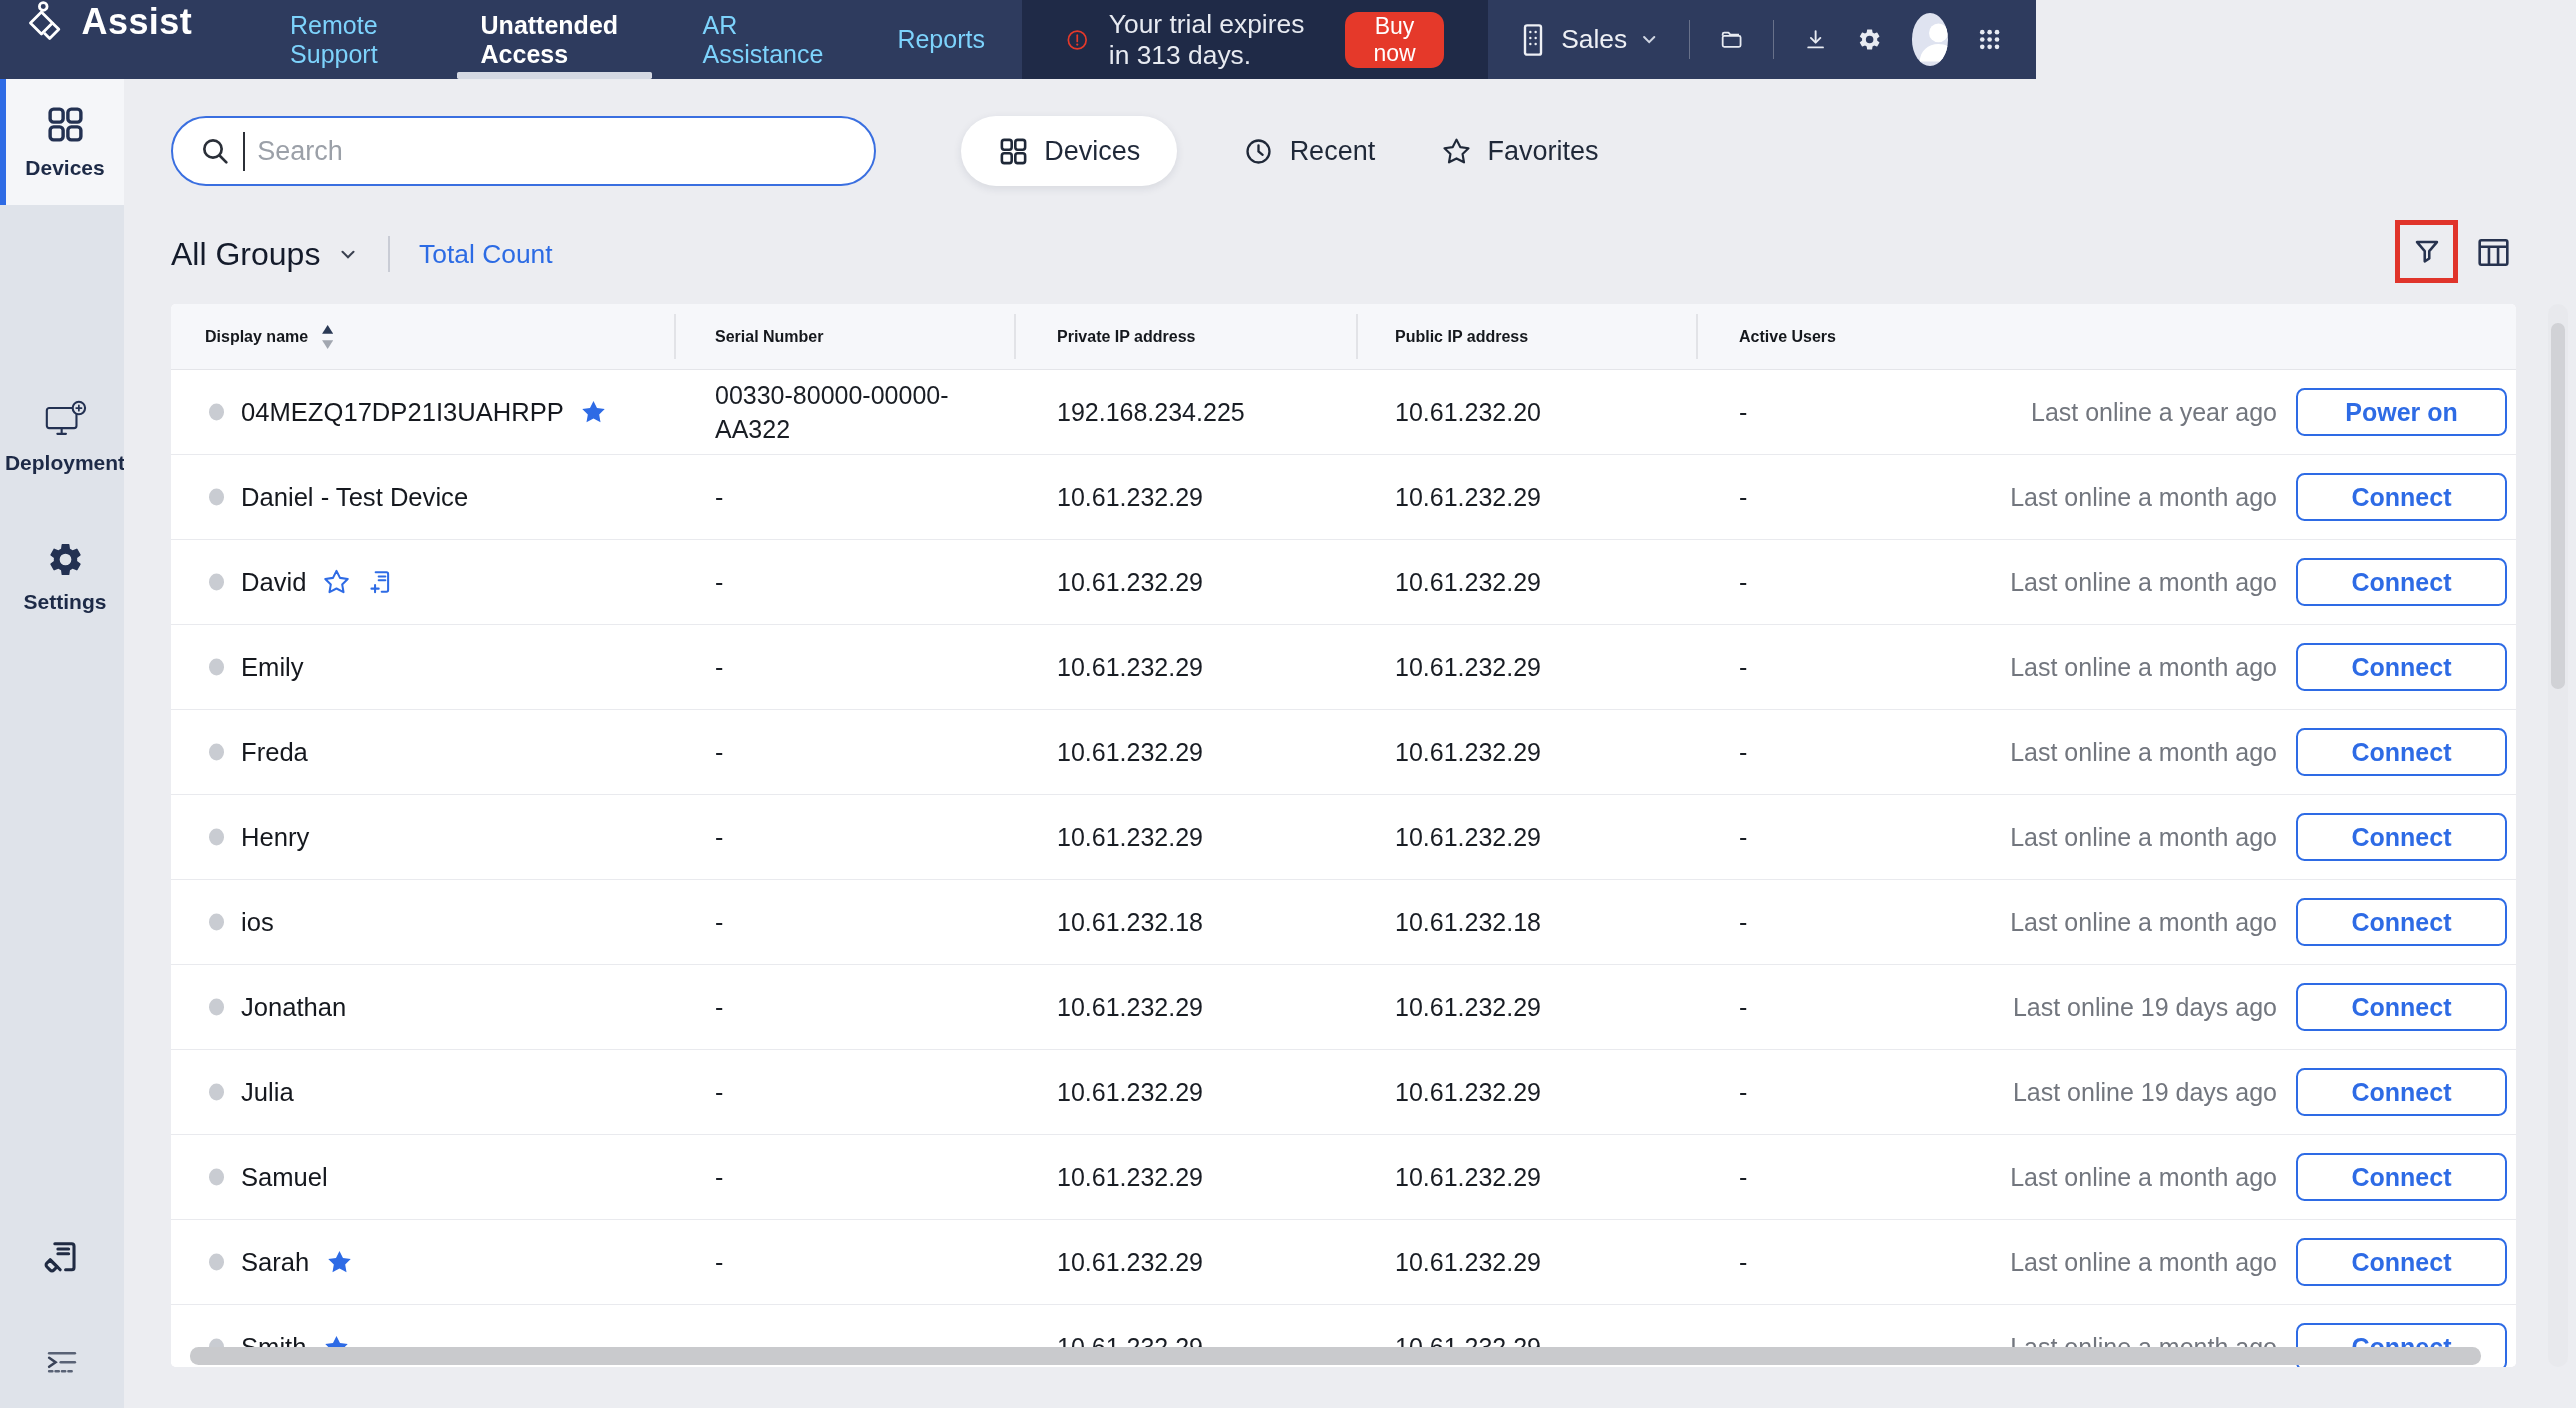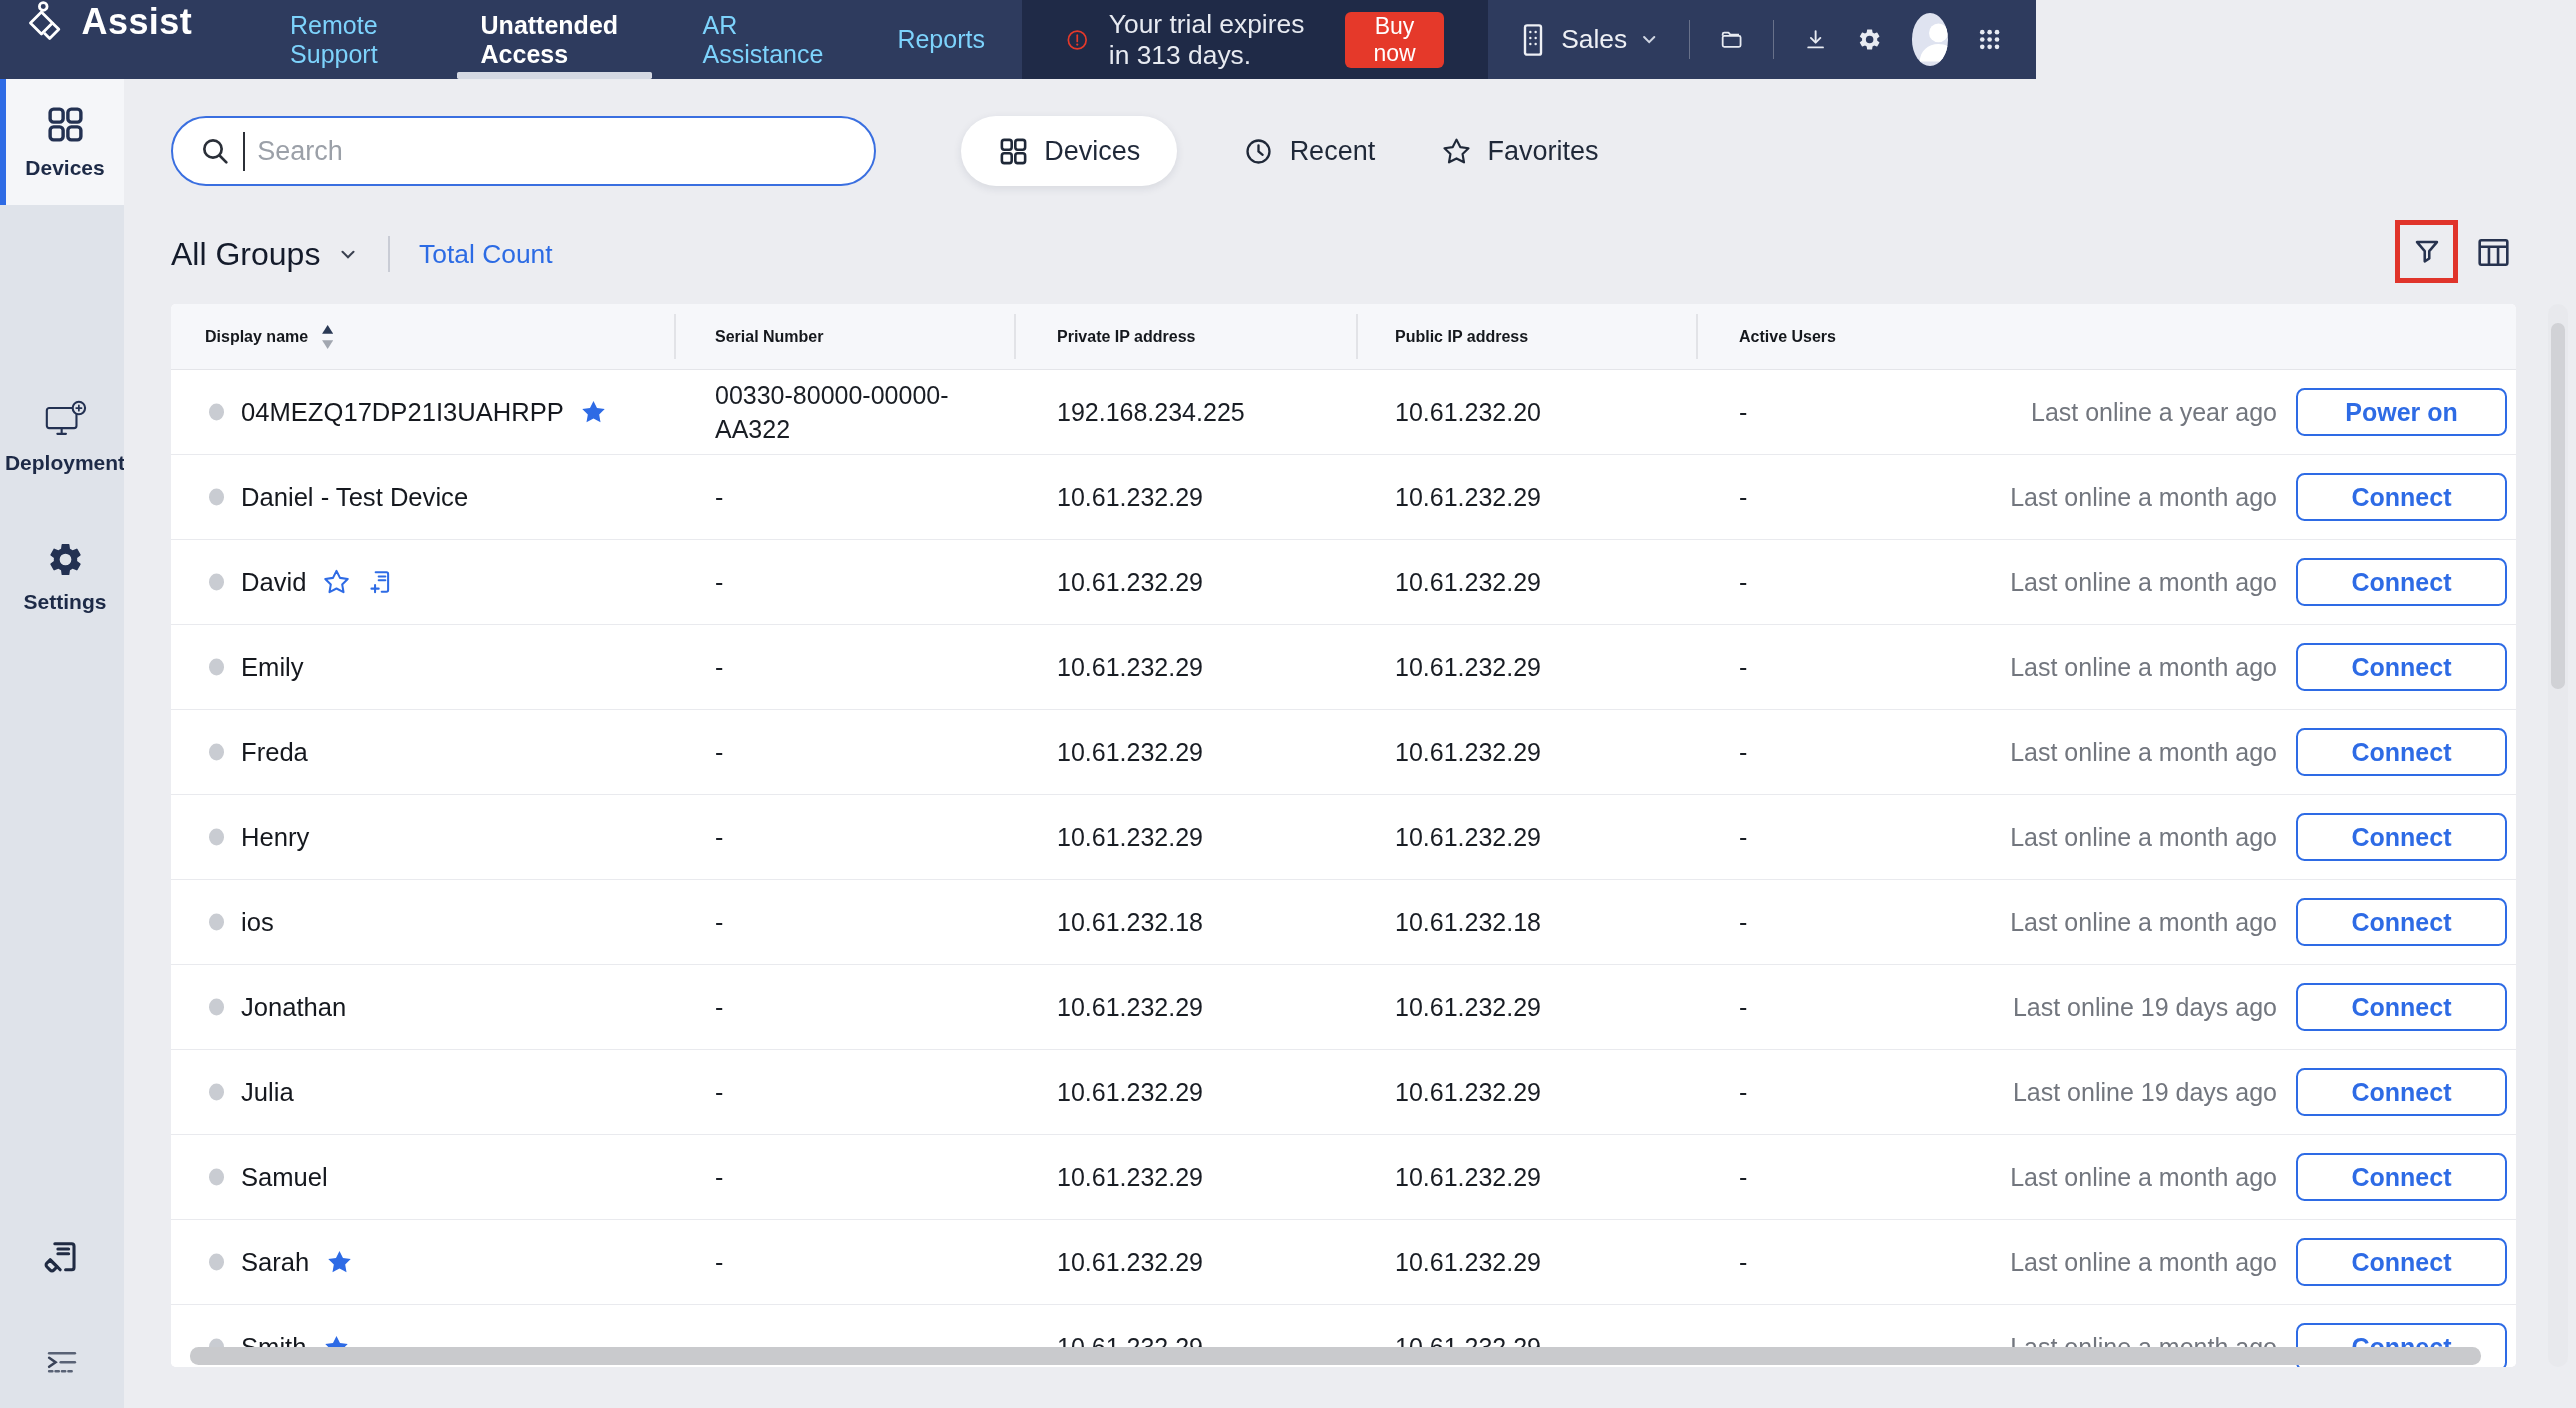--- a/index.html
+++ b/index.html
@@ -10,21 +10,21 @@
   .topnav{position:absolute;left:0;top:0;width:2036px;height:79px;background:#2e3b5e;display:flex;align-items:flex-start;padding-left:24px;z-index:10}
   .brand{display:flex;align-items:center;gap:13.6px}
   .brand-name{color:#fff;font-size:36px;font-weight:600;letter-spacing:0.4px}
   .navtabs{display:flex;align-items:stretch;height:79px;margin-left:61px;gap:0}
   .navtab{position:relative;display:flex;align-items:center;padding:0 37px;color:#7dd3fc;font-size:25px;cursor:pointer}
   .navtab.active{color:#fff;font-weight:600}
   .navtab.active::after{content:"";position:absolute;left:13.6px;right:13.6px;bottom:0;height:6.8px;background:#d5d9e3;border-radius:1.7px}
   .nav-right{margin-left:auto;display:flex;align-items:center;height:79px;padding-right:34px;gap:29px}
   .trial{height:79px;background:#1f2a47;display:flex;align-items:center;gap:20.4px;padding:0 44px}
   .trial-text{color:#e7eaf1;font-size:26.4px}
-  .buy-btn{background:#e5392a;color:#fff;font-size:23px;border:none;border-radius:6px;padding:1px 22px;cursor:pointer;font-family:inherit}
+  .buy-btn{background:#e5392a;color:#fff;font-size:23px;border:none;border-radius:13px;padding:1px 22px;cursor:pointer;font-family:inherit}
   .org{display:flex;align-items:center;gap:12px;color:#eef0f5;font-size:26.4px;cursor:pointer}
   .nav-sep{width:1.7px;height:39px;background:rgba(255,255,255,.28)}
   .nav-icon{cursor:pointer}
   .avatar{width:53px;height:53px;border-radius:50%;background:#dfe3f0;overflow:hidden;position:relative;cursor:pointer}
 
   
   .sidebar{position:absolute;left:0;top:79px;bottom:0;width:124px;background:#dfe3ea}
   .side-item{position:absolute;left:0;width:124px;display:flex;flex-direction:column;align-items:center;justify-content:center;gap:10.2px;color:#1d2a47;cursor:pointer;border-left:6px solid transparent}
   .side-item .lbl{font-size:21px;font-weight:700}
   .side-item.active{background:#f5f6f9;border-left-color:#2e6be5}

